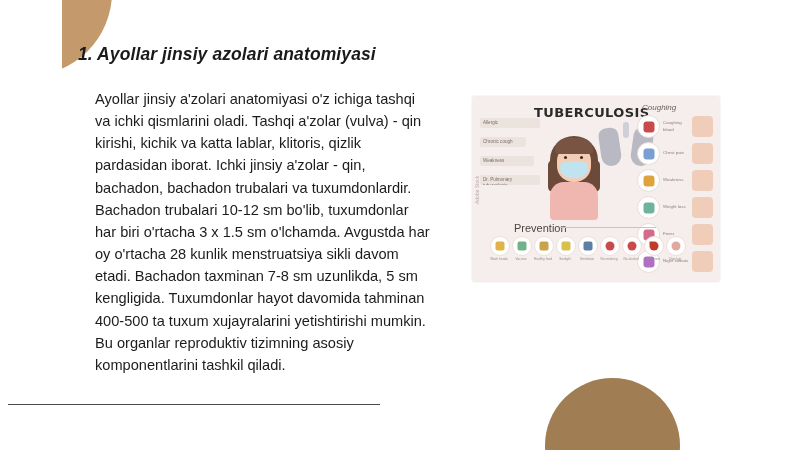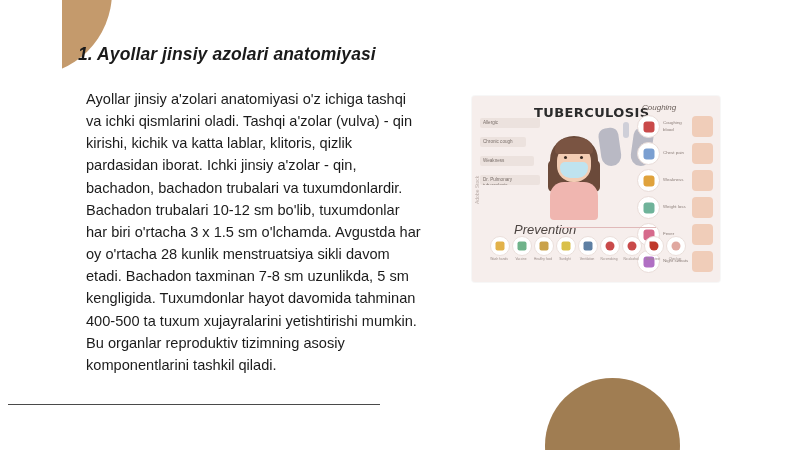--- a/index.html
+++ b/index.html
@@ -60,21 +60,21 @@
     font-style: italic;
     color: #1a1a1a;
     line-height: 1.25;
     margin: 0 0 22px 0;
     letter-spacing: 0.1px;
   }
   .body-text {
     font-size: 14.6px;
     color: #1c1c1c;
     line-height: 1.52;
-    margin: 8px;
+    margin: 17px;
     width: 335px;
   }
   .rule {
     position: absolute;
     left: 8px;
     top: 404px;
     width: 372px;
     height: 1px;
     background: #4a4a4a;
   }
@@ -106,23 +106,22 @@
     left: 170px;
     top: 7px;
     font-size: 8px;
     color: #6b5f5a;
     font-style: italic;
   }
   .ig-prevention-label {
     position: absolute;
     left: 42px;
     top: 126px;
-    font-size: 13px;
+    font-size: 11px;
     color: #4d4542;
-    font-style: italic;
   }
   .ig-prevention-line {
     position: absolute;
     left: 88px;
     top: 131px;
     width: 96px;
     height: 1px;
     background: #e0b9b9;
   }
   .ig-left-labels {

